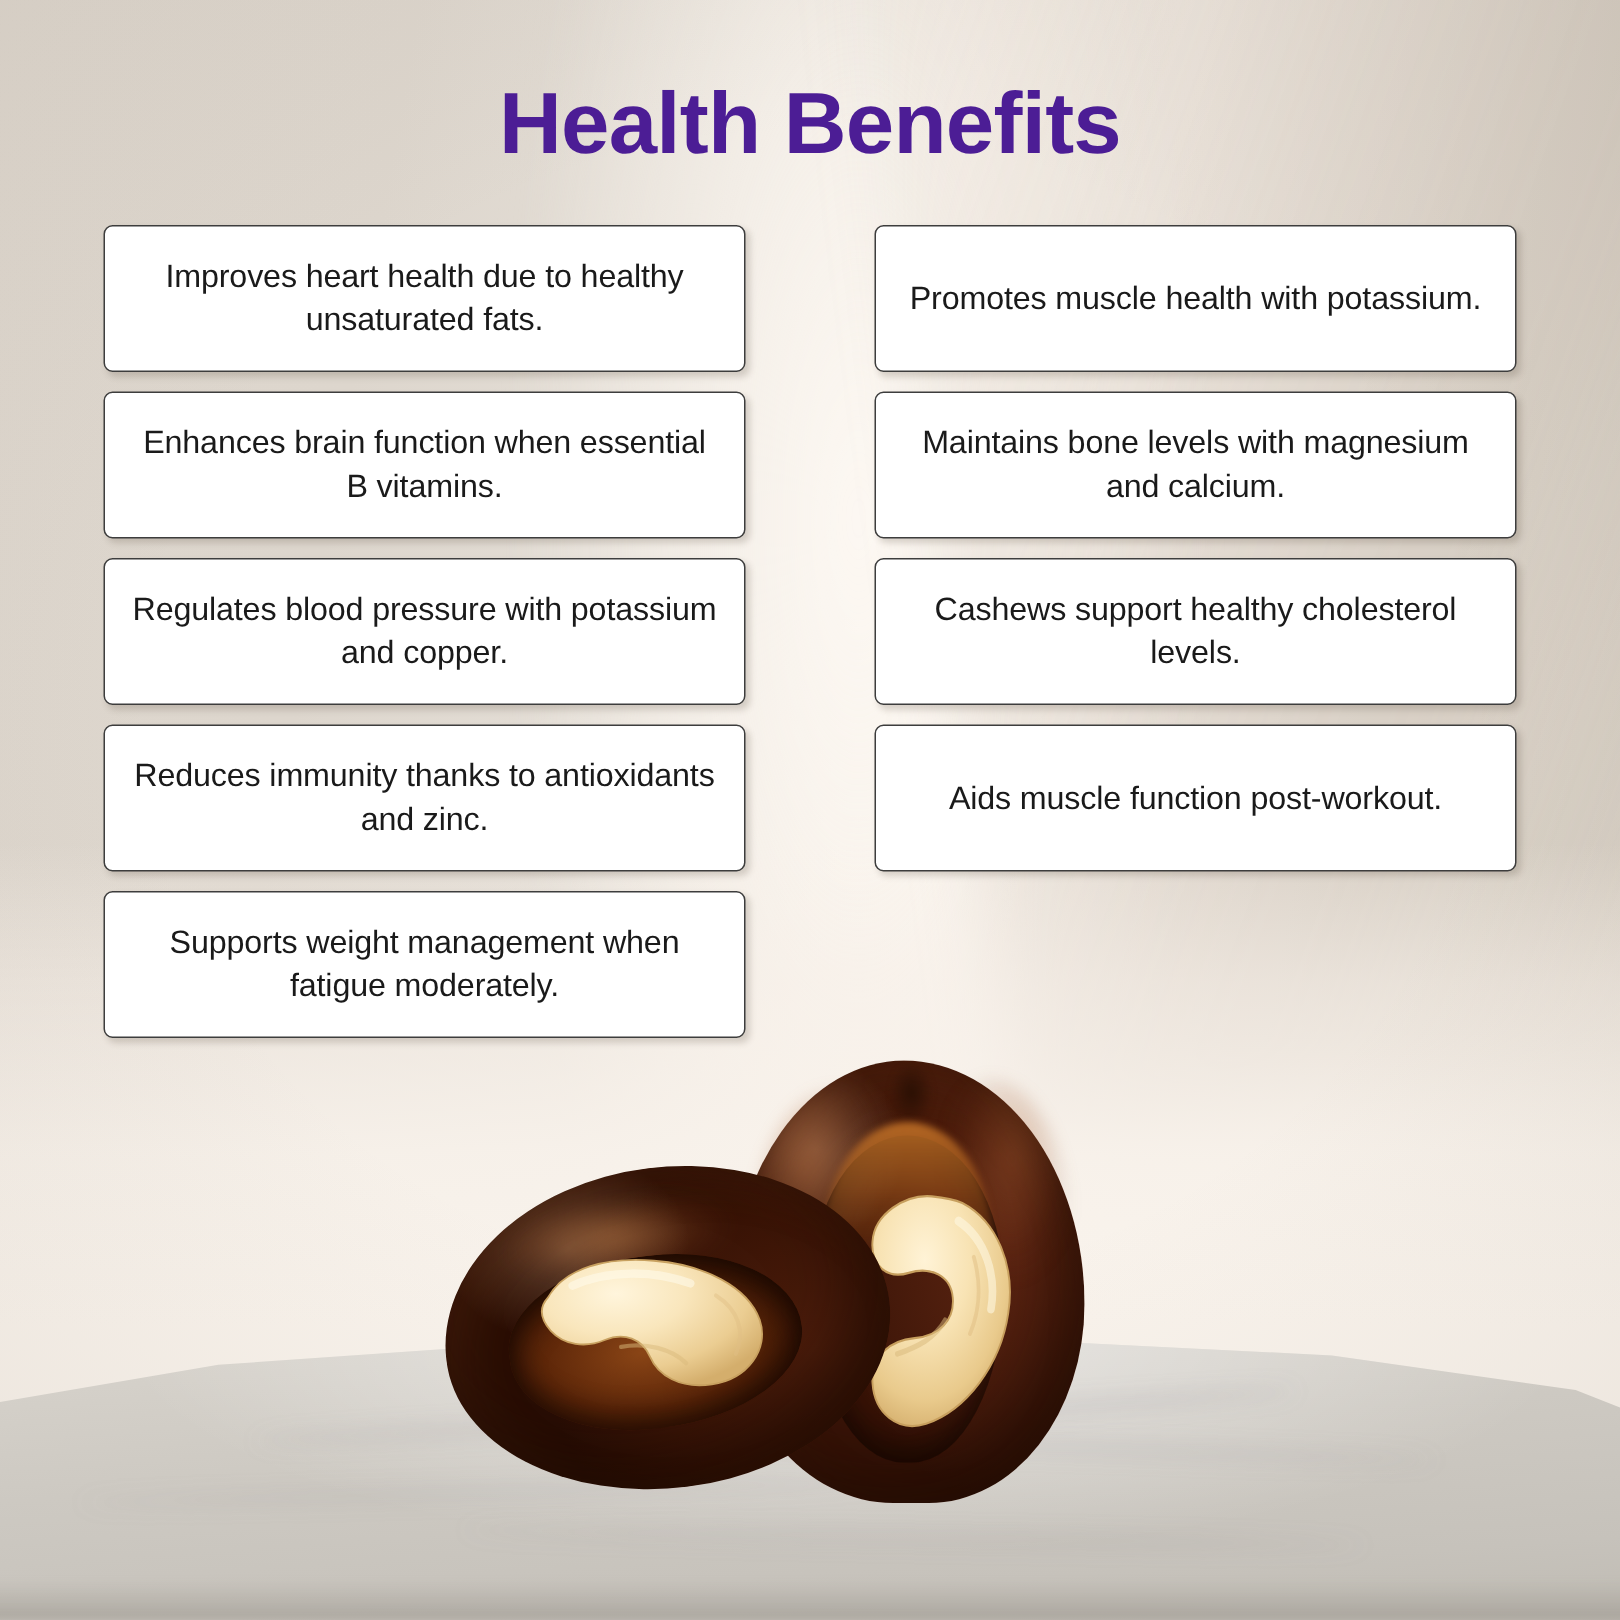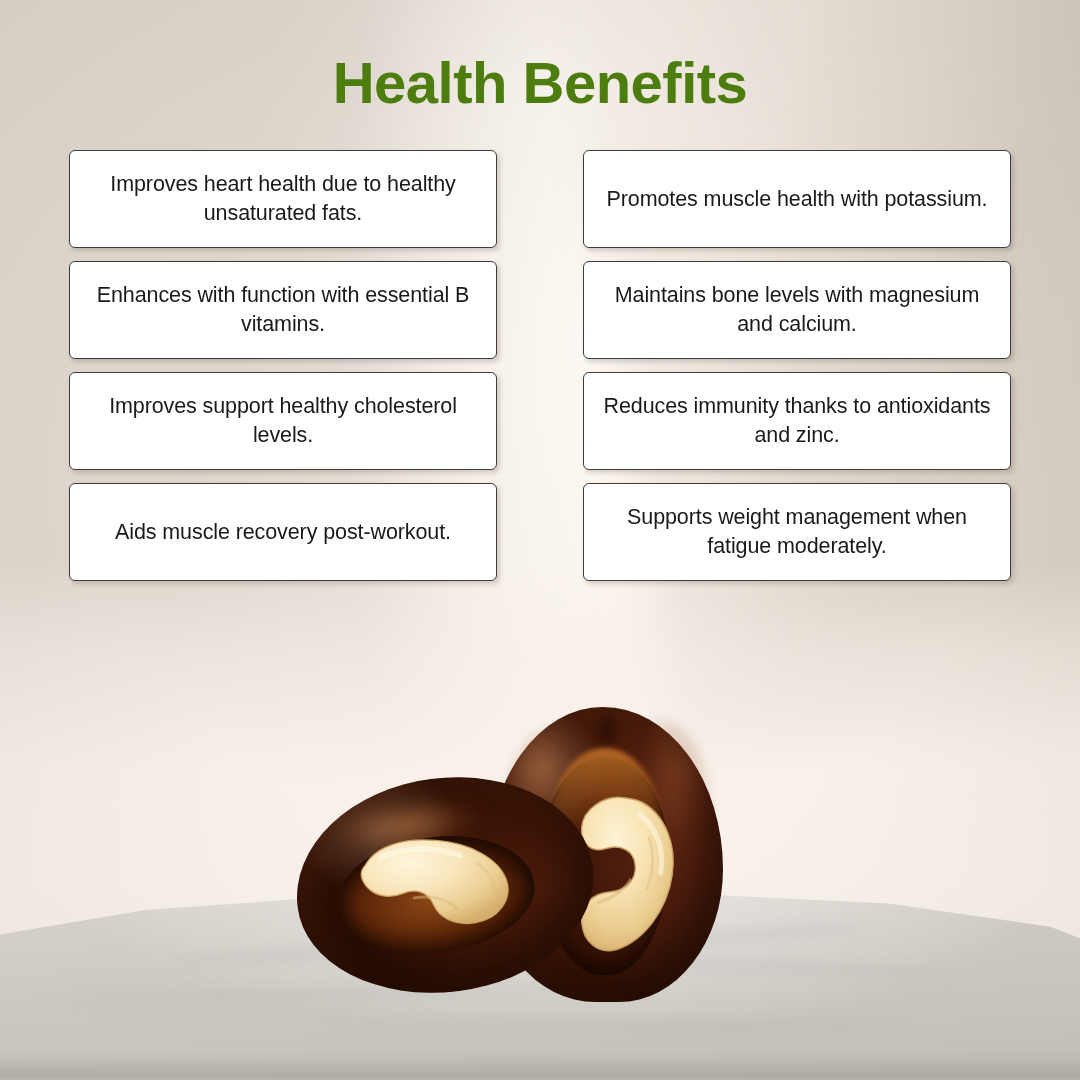--- a/index.html
+++ b/index.html
@@ -92,21 +92,21 @@
   
   .title {
     position: absolute;
     left: 0; right: 0;
     top: 48px;
     text-align: center;
     font-size: 58px;
     line-height: 70px;
     font-weight: 800;
     letter-spacing: -0.5px;
-    color: #4d7c0f;
+    color: #4c1d95;
   }
 
   
   .grid {
     position: absolute;
     left: 69px;
     top: 150px;
     width: 854px;
     display: grid;
     grid-template-columns: 428px 428px;
@@ -333,36 +333,39 @@
 <div class="grid">
 
   <div class="card">
     <span class="card-text">Improves heart health due to healthy unsaturated fats.</span>
   </div>
   <div class="card">
     <span class="card-text">Promotes muscle health with potassium.</span>
   </div>
 
   <div class="card">
-    <span class="card-text">Enhances with function with essential B vitamins.</span>
+    <span class="card-text">Enhances brain function when essential B vitamins.</span>
   </div>
 
   <div class="card">
     <span class="card-text">Maintains bone levels with magnesium and calcium.</span>
   </div>
-
-  <div class="card">
-    <span class="card-text">Improves support healthy cholesterol levels.</span>
+  <div class="card">
+    <span class="card-text">Regulates blood pressure with potassium and copper.</span>
+  </div>
+
+  <div class="card">
+    <span class="card-text">Cashews support healthy cholesterol levels.</span>
   </div>
   <div class="card">
     <span class="card-text">Reduces immunity thanks to antioxidants and zinc.</span>
   </div>
 
   <div class="card">
-    <span class="card-text">Aids muscle recovery post-workout.</span>
+    <span class="card-text">Aids muscle function post-workout.</span>
   </div>
   <div class="card">
     <span class="card-text">Supports weight management when fatigue moderately.</span>
   </div>
 
 </div>
 
 <div id="scene">
 
   <div class="slab">

